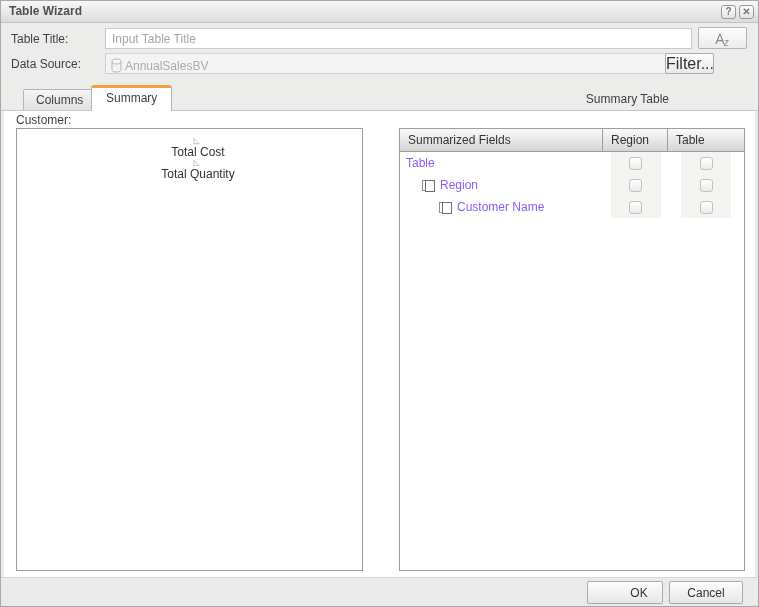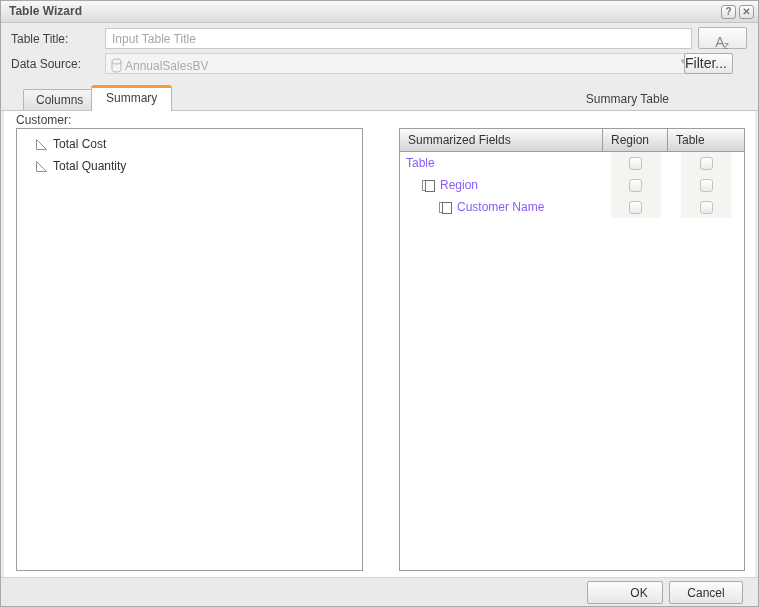--- a/index.html
+++ b/index.html
@@ -34,38 +34,38 @@
   .txt-input{
     position:absolute;left:104px;top:27px;width:587px;height:21px;
     border:1px solid #c9c9c9;background:#fff;padding:0 6px;
     font-family:"Liberation Sans",sans-serif;font-size:12px;color:#333;
   }
   .txt-input::placeholder{color:#a6a6a6;opacity:1;}
   .az-btn{
     position:absolute;left:697px;top:26px;width:49px;height:22px;
     border:1px solid #b3b3b3;border-radius:2px;
     background:linear-gradient(#fdfdfd,#ececec);
-    text-align:center;color:#8a8a8a;cursor:default;line-height:28px;
+    text-align:center;color:#8a8a8a;cursor:default;line-height:22px;
   }
   .az-btn .a{font-size:14px;}
   .az-btn .z{font-size:10px;font-style:italic;position:relative;top:2px;left:-1px;}
   .ds-field{
     position:absolute;left:104px;top:52px;width:587px;height:21px;
     border:1px solid #d2d2d2;background:#f4f4f2;
     display:flex;align-items:flex-end;padding:0 4px;color:#ababab;
   }
   .ds-icon{margin-right:2px;display:inline-flex;}
   .ds-arrow{
     position:absolute;right:4px;top:3px;font-size:8px;color:#b3b3b3;
   }
   .mini-btn{
-    position:absolute;left:683px;top:52px;width:49px;height:21px;
+    position:absolute;left:664px;top:52px;width:49px;height:21px;
     border:1px solid #ababab;border-radius:2px;
     background:linear-gradient(#fdfdfd,#e9e9e7);
-    font-family:"Liberation Sans",sans-serif;font-size:14px;color:#333;
+    font-family:"Liberation Sans",sans-serif;font-size:16px;color:#333;
     text-align:left;line-height:19px;cursor:default;padding:0;
   }
   
   .tabstrip{
     position:absolute;top:84px;left:0;right:0;height:26px;
     border-bottom:1px solid #c6c6c6;
   }
   .tab{
     position:absolute;bottom:0;height:21px;line-height:20px;
     padding:0 12px;color:#3f3f3f;cursor:default;
@@ -85,22 +85,23 @@
     position:absolute;top:110px;left:3px;right:3px;height:468px;
     background:#fff;
   }
   .res-label{position:absolute;left:12px;top:2px;color:#3f3f3f;}
   .panel{
     position:absolute;top:17px;background:#fff;border:1px solid #9d9d9d;
   }
   .panel.left{left:12px;width:347px;height:443px;padding-top:8px;}
   .panel.right{left:395px;width:346px;height:443px;}
   .res-item{
-    display:flex;align-items:flex-start;height:22px;padding-left:17px;color:#333;
+    display:flex;align-items:center;height:22px;padding-left:17px;color:#333;
     cursor:default;
+    flex-direction:column;
   }
   .res-item svg{margin-right:4px;}
   
   .sum-header{display:grid;grid-template-columns:203px 65px 1fr;}
   .sum-header .hcell{
     height:23px;line-height:22px;padding:0 8px;
     background:linear-gradient(#fafafa,#d5d5d5);
     border-right:1px solid #9d9d9d;border-bottom:1px solid #9d9d9d;
     color:#333;cursor:default;
   }

